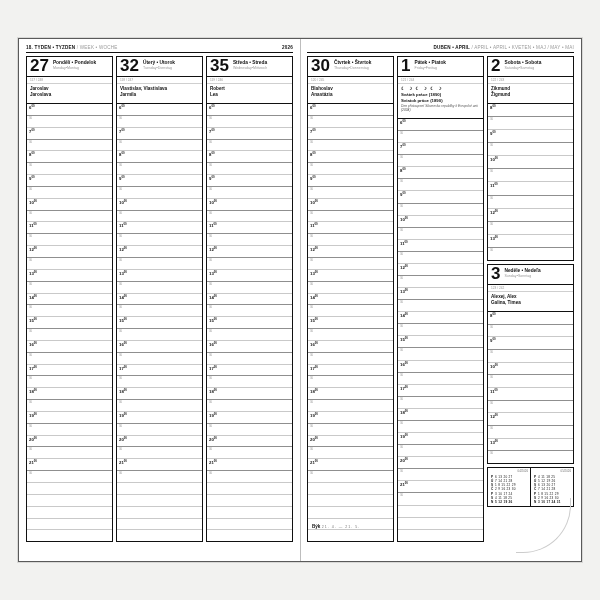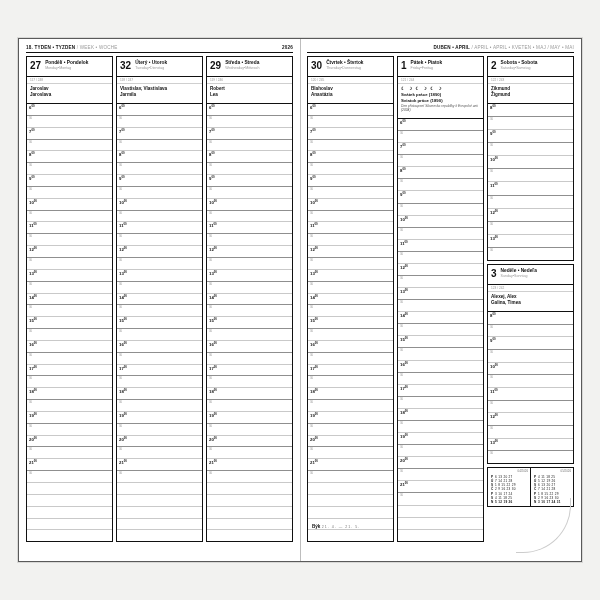--- a/index.html
+++ b/index.html
@@ -54,21 +54,21 @@
     display:flex;
     flex-direction:column;
   }
   .dayhdr{
     display:flex;align-items:flex-start;
     padding:2px 3px 1px 3px;
     border-bottom:1px solid #111;
     min-height:16px;
   }
   .dnum{
-    font-size:10px;line-height:13px;
+    font-size:17px;line-height:13px;
     font-weight:bold;
     margin-right:4px;
   }
   .dnames{line-height:1.25;padding-top:1px;min-width:0;}
   .dname1{font-size:4.8px;font-weight:bold;white-space:nowrap;}
   .dname2{font-size:3.6px;color:#9a9a9a;white-space:nowrap;}
   .dweek{
     font-size:3.2px;color:#9a9a9a;
     padding:1px 3px 1px 3px;
     border-bottom:1px solid #cfcfcf;
@@ -384,21 +384,21 @@
               <div class="hr"></div>
               <div class="hr"></div>
               <div class="hr" style="border-bottom:none;"></div>
           </div>
         </div>
       </div>
 
       <div class="col">
         <div class="daybox" style="height:100%;">
           <div class="dayhdr">
-            <div class="dnum">29</div>
+            <div class="dnum">35</div>
             <div class="dnames">
               <div class="dname1">Středa • Streda</div>
               <div class="dname2">Wednesday•Mittwoch</div>
             </div>
           </div>
           <div class="dweek">119 / 246</div>
           <div class="nameday">
             <div>Robert</div>
             <div>Lea</div>
           </div>

